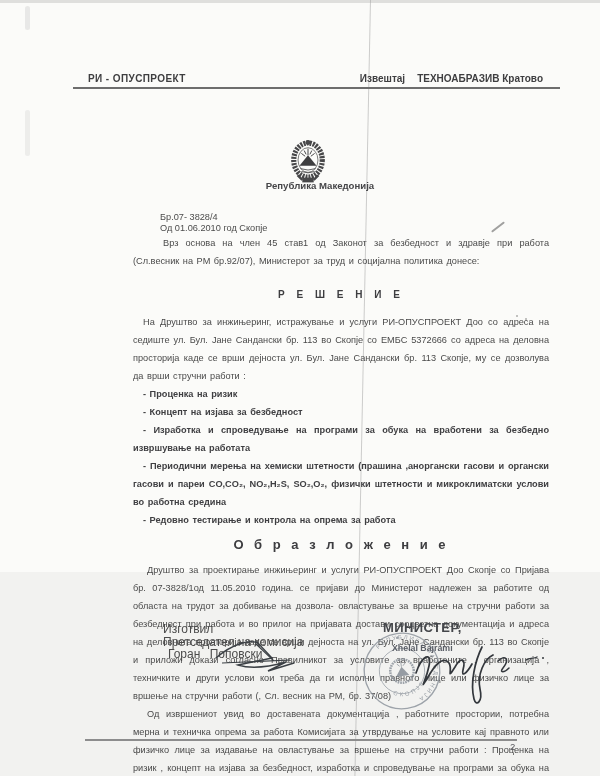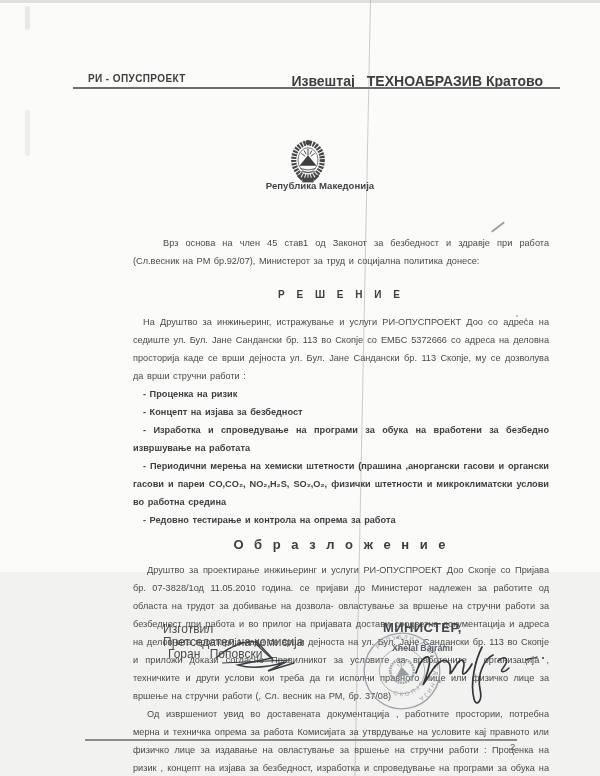--- a/index.html
+++ b/index.html
@@ -19,21 +19,21 @@
   .smudge1{position:absolute;left:25px;top:6px;width:5px;height:24px;background:rgba(190,190,190,.30);border-radius:3px;}
   .smudge2{position:absolute;left:25px;top:110px;width:5px;height:46px;background:rgba(195,195,195,.25);border-radius:3px;}
   .pen-slash{position:absolute;left:490px;top:226px;width:16px;height:2px;background:rgba(110,110,110,.65);transform:rotate(-38deg);border-radius:2px;}
   .pen-dots{position:absolute;left:516px;top:315px;width:14px;height:6px;}
   .pen-dots i{position:absolute;width:2px;height:2px;background:rgba(110,110,110,.55);border-radius:50%;}
   .pen-dots i:nth-child(1){left:0;top:0;}
   .pen-dots i:nth-child(2){left:9px;top:3px;}
 
   
   .hdr-left{position:absolute;left:88px;top:73px;font-size:10px;font-weight:bold;color:#3e3e40;letter-spacing:.4px;}
-  .hdr-right{position:absolute;right:57px;top:73px;font-size:14px;font-weight:bold;color:#3e3e40;}
+  .hdr-right{position:absolute;right:57px;top:73px;font-size:10px;font-weight:bold;color:#3e3e40;}
   .hdr-right .lbl{margin-right:12px;}
   .hdr-rule{position:absolute;left:73px;top:87px;width:487px;height:2px;background:#6d6d6d;}
 
   
   .emblem{position:absolute;left:289px;top:136px;width:38px;height:50px;}
   .lh-country{position:absolute;left:85px;top:180px;width:470px;text-align:center;font-size:9.6px;font-weight:bold;color:#454548;}
   .lh-ministry{position:absolute;left:85px;top:192px;width:490px;text-align:center;font-size:10.2px;font-weight:bold;color:#434346;letter-spacing:.3px;}
 
   .meta{position:absolute;left:160px;top:212px;font-size:9.2px;line-height:11px;color:#4c4c4c;}
 
@@ -92,20 +92,24 @@
     <ellipse cx="20" cy="25" rx="10.5" ry="13" fill="#fcfcfa" stroke="#555" stroke-width="0.8"></ellipse>
     <path d="M11,31 L20,20 L29,31 Z" fill="#3e3e40"></path>
     <path d="M20,20 L20,13 M16,15 L18,19 M24,15 L22,19 M13,18 L17,21 M27,18 L23,21" stroke="#3e3e40" stroke-width="1"></path>
     <path d="M12,34 Q20,37 28,34 M13,37 Q20,40 27,37" stroke="#4a4a4c" stroke-width="0.9" fill="none"></path>
     <rect x="14" y="43.5" width="12" height="5" fill="#474749"></rect>
     <path d="M9,41 L14,46 M31,41 L26,46" stroke="#474749" stroke-width="2.5"></path>
     <circle cx="20" cy="6.5" r="2.6" fill="#474749"></circle>
   </svg>
   <div class="lh-country">Република Македонија</div>
 
+  <div class="meta">
+    <div>Бр.07- 3828/4</div>
+    <div>Од 01.06.2010 год Скопје</div>
+  </div>
 
   <div class="doc-body">
     <p class="intro">Врз основа на член 45 став1  од Законот за  безбедност и здравје при  работа (Сл.весник на РМ бр.92/07), Министерот за труд и социјална политика донесе:</p>
     <div class="decision-title">Р Е Ш Е Н И Е</div>
     <p class="lead">На  Друштво за инжињеринг, истражување и услуги РИ-ОПУСПРОЕКТ  Доо со адреса на седиште ул. Бул. Јане Сандански  бр. 113  во Скопје со  ЕМБС 5372666  со адреса на деловна просторија каде се врши дејноста ул. Бул. Јане Сандански  бр. 113  Скопје, му се дозволува да врши стручни работи :</p>
     <div class="list-item">- Проценка на ризик</div>
     <div class="list-item">- Концепт на изјава за безбедност</div>
     <div class="list-item">- Изработка и спроведување на програми за обука на вработени за безбедно извршување на работата</div>
     <div class="list-item">- Периодични мерења на хемиски штетности (прашина ,аноргански гасови и органски гасови и пареи CO,CO₂, NO₂,H₂S, SO₂,O₂, физички штетности  и микроклиматски услови во работна средина</div>
     <div class="list-item">- Редовно тестирање и контрола на опрема за работа</div>

